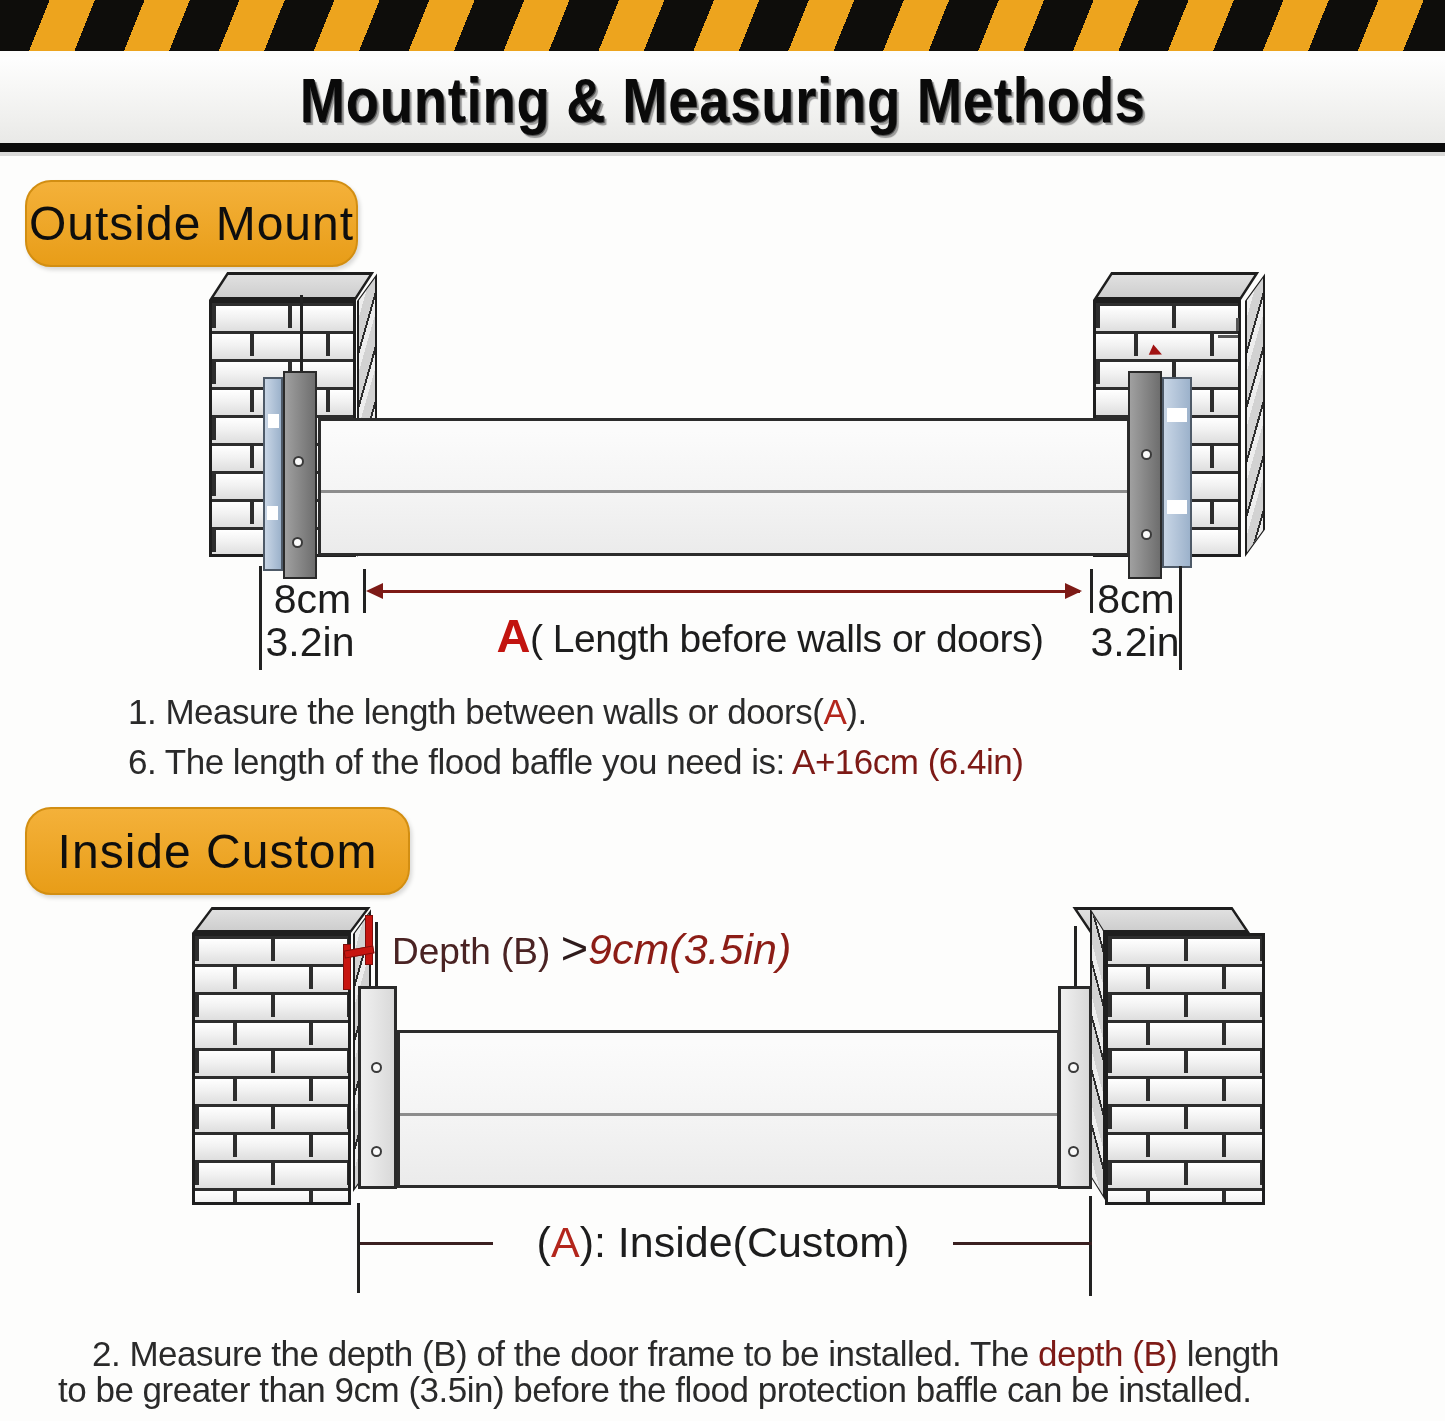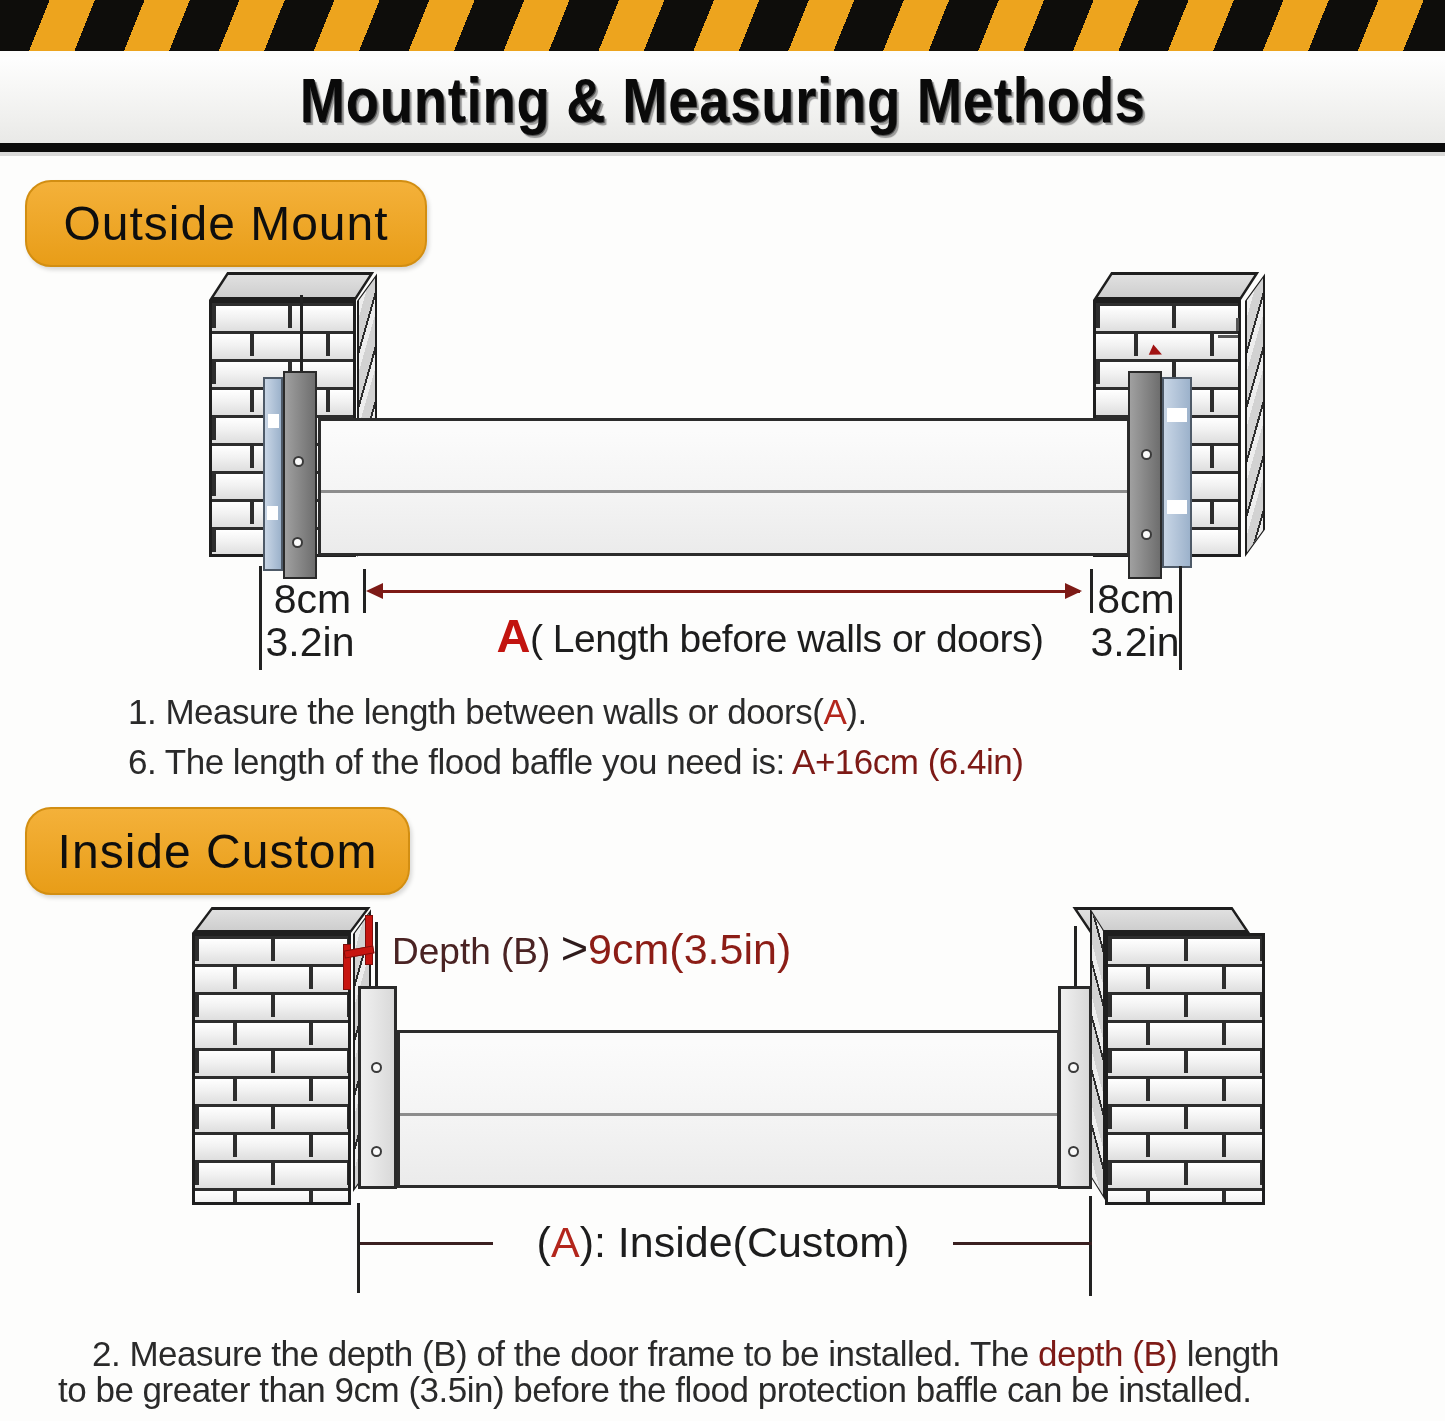--- a/index.html
+++ b/index.html
@@ -59,35 +59,35 @@
   .ah-right{border-left:17px solid #7d1a16;}
   .dimtext{font-size:41px;color:#1d1d1d;text-align:center;white-space:nowrap;z-index:9;}
   .spanlabel{text-align:center;white-space:nowrap;z-index:9;font-size:39px;color:#1d1d1d;letter-spacing:-.5px;}
   .bigA{color:#c2140f;font-weight:700;font-size:47px;}
   .steps{font-size:35px;color:#2a2a2a;letter-spacing:-.5px;white-space:nowrap;z-index:9;}
   .red{color:#7d1a16;}
   .redA{color:#b3261c;}
   .depthlabel{white-space:nowrap;z-index:9;}
   .depth-t{font-size:37px;color:#4a2323;}
   .depth-gt{font-size:47px;color:#2d1b1b;}
-  .depth-v{font-size:43px;color:#8c1d16;}
+  .depth-v{font-size:43px;color:#8c1d16;font-style:italic;}
   .lenlabel{font-size:43px;color:#1d1d1d;text-align:center;white-space:nowrap;z-index:9;}
 </style>
 </head>
 <body>
 
 <div class="page">
 
   <div class="abs hazard"></div>
   <div class="abs titleband">
     <div class="title">Mounting &amp; Measuring Methods</div>
   </div>
   <div class="abs blackbar"></div>
 
-  <div class="abs pill" style="left:25px;top:180px;width:402px;height:87px;">
+  <div class="abs pill" style="left:25px;top:180px;width:333px;height:87px;">
     <span>Outside Mount</span>
   </div>
 
   <div>
 
     <div class="abs topface" style="left:209px;top:272px;width:147px;height:28px;transform:skewX(-33deg);transform-origin:bottom left;"></div>
     <div class="abs sideface" style="left:357px;top:301px;width:20px;height:256px;transform:skewY(-54deg);transform-origin:top left;"></div>
     <div class="abs brickface" style="left:209px;top:300px;width:147px;height:257px;"></div>
     <div class="abs thinline" style="left:300px;top:295px;width:3px;height:80px;"></div>
 

